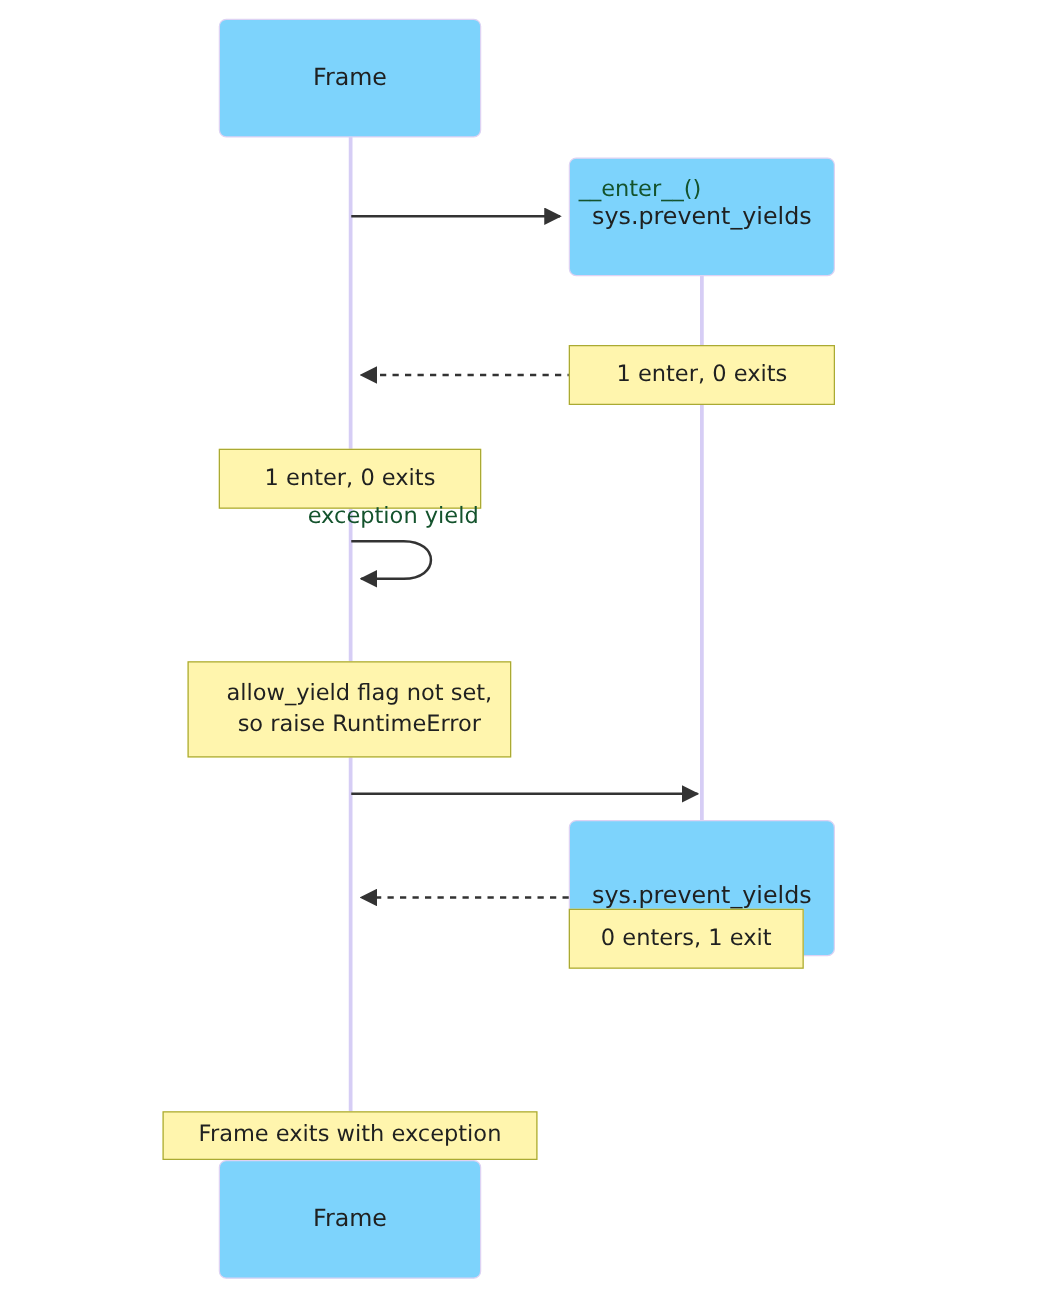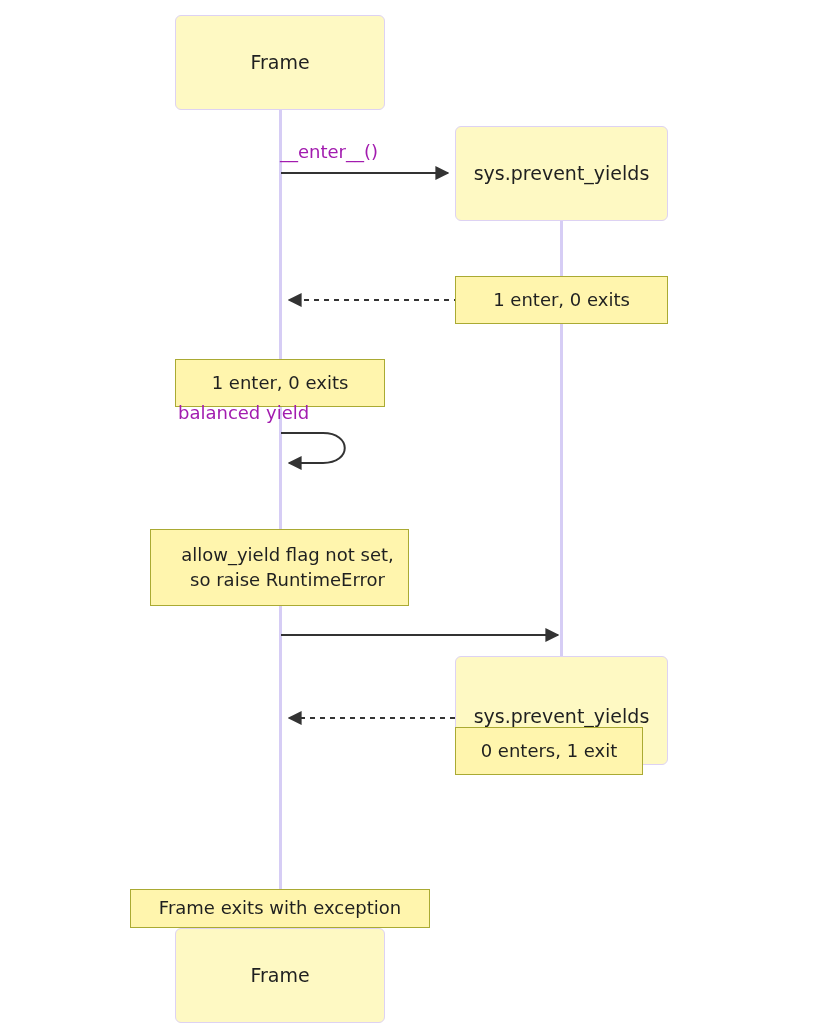--- a/index.html
+++ b/index.html
@@ -25,21 +25,21 @@
   .lifeline {
     position: absolute;
     width: 3px;
     background: #d6cdf5;
   }
 
   
   .actor {
     position: absolute;
     box-sizing: border-box;
-    background: #fef9c3;
+    background: #7dd3fc;
     border: 1px solid #ddd2f3;
     border-radius: 6px;
     display: flex;
     align-items: center;
     justify-content: center;
     color: #1f2020;
     font-size: 19px;
     line-height: 1.2;
     text-align: center;
     z-index: 3;
@@ -64,24 +64,24 @@
     line-height: 1.35;
     text-align: center;
     white-space: pre-line;
     z-index: 5;
     margin-top: 38px;
   }
 
   
   .msg-label {
     position: absolute;
-    color: #a21caf;
+    color: #14532d;
     font-size: 18px;
     line-height: 1;
-    text-align: left;
+    text-align: right;
     white-space: nowrap;
     z-index: 6;
   }
 
   
   #arrows {
     position: absolute;
     left: 0;
     top: 0;
     width: 830px;
@@ -134,21 +134,21 @@
 
   <div class="note" style="left:130px; top:851px; width:300px; height:39px;">
     <span>Frame exits with exception</span>
   </div>
 
   <div class="msg-label" style="left:280px; top:143px; width:281px;">
     <span>__enter__()</span>
   </div>
 
   <div class="msg-label" style="left:178px; top:404px; width:205px;">
-    <span>balanced yield</span>
+    <span>exception yield</span>
   </div>
 
 
   <svg id="arrows" viewBox="0 0 830 1035" xmlns="http://www.w3.org/2000/svg">
     <defs>
       <marker id="arrowRight" viewBox="0 0 10 10" refX="9" refY="5" markerWidth="7" markerHeight="7" orient="auto-start-reverse">
         <path d="M 0 0 L 10 5 L 0 10 z" fill="#333333"></path>
       </marker>
       <marker id="arrowLeft" viewBox="0 0 10 10" refX="9" refY="5" markerWidth="7" markerHeight="7" orient="auto-start-reverse">
         <path d="M 0 0 L 10 5 L 0 10 z" fill="#333333"></path>

